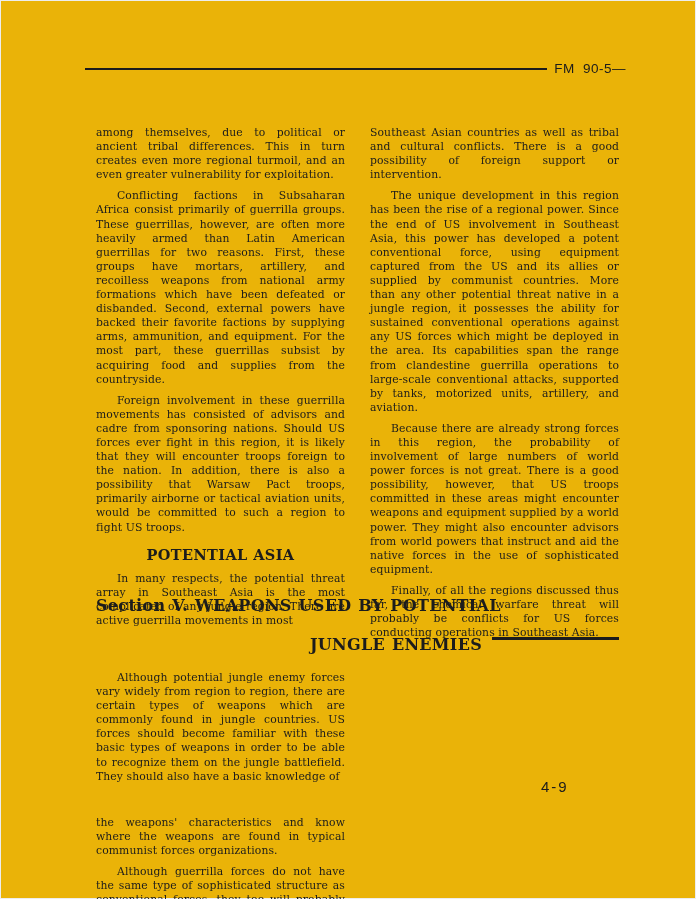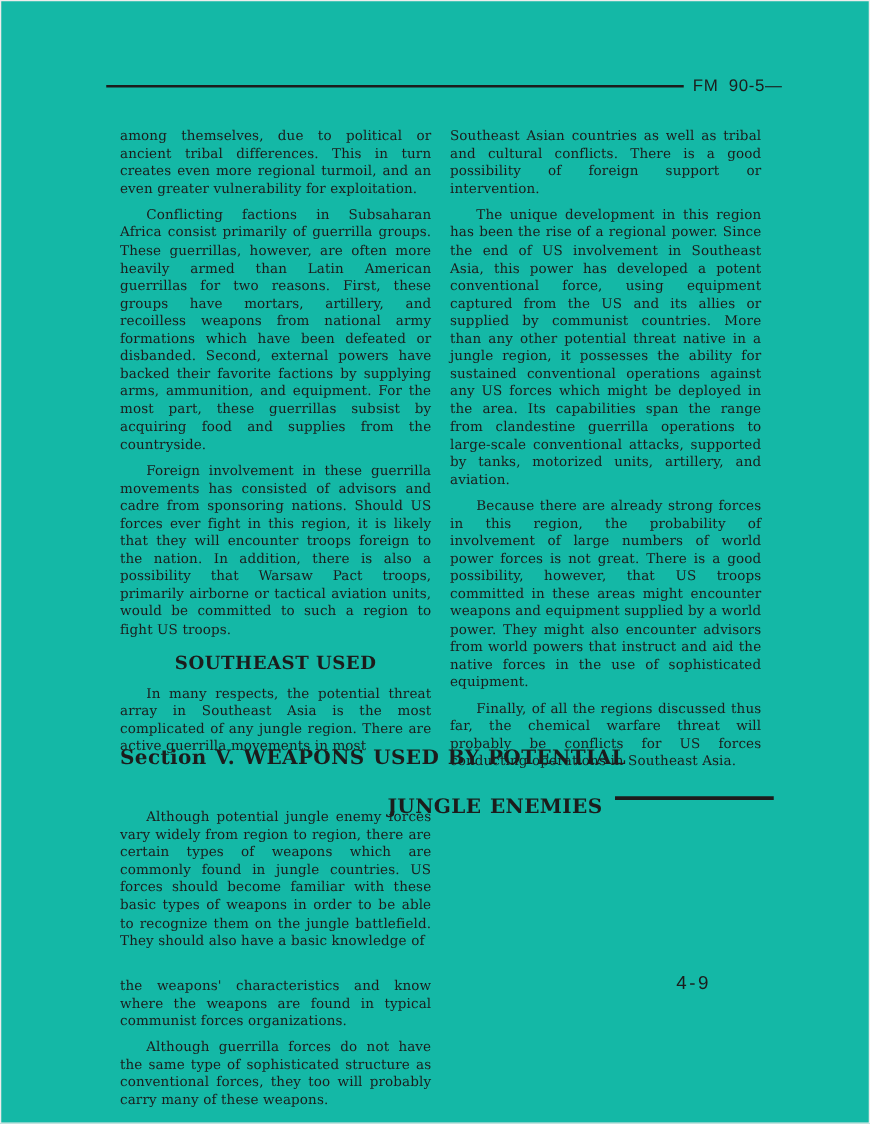--- a/index.html
+++ b/index.html
@@ -6,40 +6,40 @@
   body {
     width: 696px; height: 899px;
     background: #ffffff;
     font-family: "DejaVu Serif", serif;
     color: #1c1c1c;
     position: relative;
     overflow: hidden;
   }
   .page {
     position: absolute; inset: 0;
-    background: #14b8a6;
+    background: #eab308;
     box-shadow: inset 0 0 0 1px #ededed;
   }
 
   
   .header {
     position: absolute; top: 61px; left: 85px; width: 541px;
     display: flex; align-items: center;
   }
   .header-rule { flex: 1; height: 2px; background: #1c1c1c; }
   .header-text {
     font-family: "Liberation Sans", sans-serif;
     font-size: 13.5px; letter-spacing: 0.5px; word-spacing: 4px;
     margin-left: 7px; white-space: nowrap;
   }
 
   
   .cols {
     position: absolute; left: 96px; width: 523px;
-    display: flex; gap: 15px;
+    display: flex; gap: 25px; margin-top: 24px;
   }
   .cols-top { top: 102px; }
   .cols-bottom { top: 647px; flex-direction: column; }
   .col { width: 249px; }
   .col p {
     margin: 0 0 7px 0;
     font-size: 10.8px;
     line-height: 14.1px;
     text-align: justify;
     letter-spacing: 0.1px;
@@ -79,21 +79,21 @@
   <div class="header">
     <div class="header-rule"></div>
     <div class="header-text">FM 90-5—</div>
   </div>
 
   <div class="cols cols-top">
     <div class="col">
       <p>among themselves, due to political or ancient tribal differences. This in turn creates even more regional turmoil, and an even greater vulnerability for exploitation.</p>
       <p class="indent">Conflicting factions in Subsaharan Africa consist primarily of guerrilla groups. These guerrillas, however, are often more heavily armed than Latin American guerrillas for two reasons. First, these groups have mortars, artillery, and recoilless weapons from national army formations which have been defeated or disbanded. Second, external powers have backed their favorite factions by supplying arms, ammunition, and equipment. For the most part, these guerrillas subsist by acquiring food and supplies from the countryside.</p>
       <p class="indent">Foreign involvement in these guerrilla movements has consisted of advisors and cadre from sponsoring nations. Should US forces ever fight in this region, it is likely that they will encounter troops foreign to the nation. In addition, there is also a possibility that Warsaw Pact troops, primarily airborne or tactical aviation units, would be committed to such a region to fight US troops.</p>
-      <div class="subheading">SOUTHEAST USED</div>
+      <div class="subheading">POTENTIAL ASIA</div>
       <p class="indent">In many respects, the potential threat array in Southeast Asia is the most complicated of any jungle region. There are active guerrilla movements in most</p>
     </div>
     <div class="col">
       <p>Southeast Asian countries as well as tribal and cultural conflicts. There is a good possibility of foreign support or intervention.</p>
       <p class="indent">The unique development in this region has been the rise of a regional power. Since the end of US involvement in Southeast Asia, this power has developed a potent conventional force, using equipment captured from the US and its allies or supplied by communist countries. More than any other potential threat native in a jungle region, it possesses the ability for sustained conventional operations against any US forces which might be deployed in the area. Its capabilities span the range from clandestine guerrilla operations to large-scale conventional attacks, supported by tanks, motorized units, artillery, and aviation.</p>
       <p class="indent">Because there are already strong forces in this region, the probability of involvement of large numbers of world power forces is not great. There is a good possibility, however, that US troops committed in these areas might encounter weapons and equipment supplied by a world power. They might also encounter advisors from world powers that instruct and aid the native forces in the use of sophisticated equipment.</p>
       <p class="indent">Finally, of all the regions discussed thus far, the chemical warfare threat will probably be conflicts for US forces conducting operations in Southeast Asia.</p>
     </div>
   </div>
 

